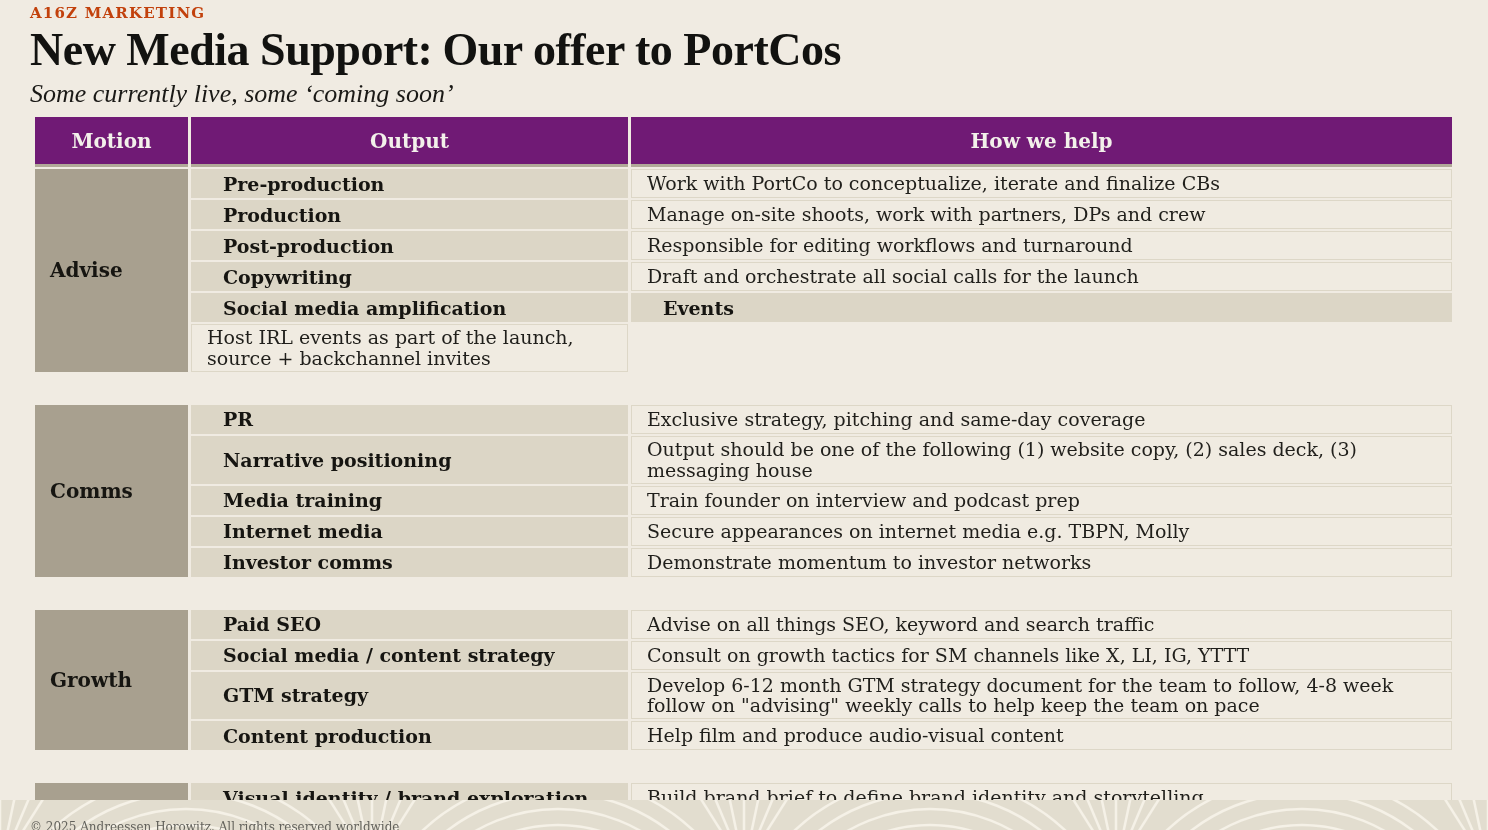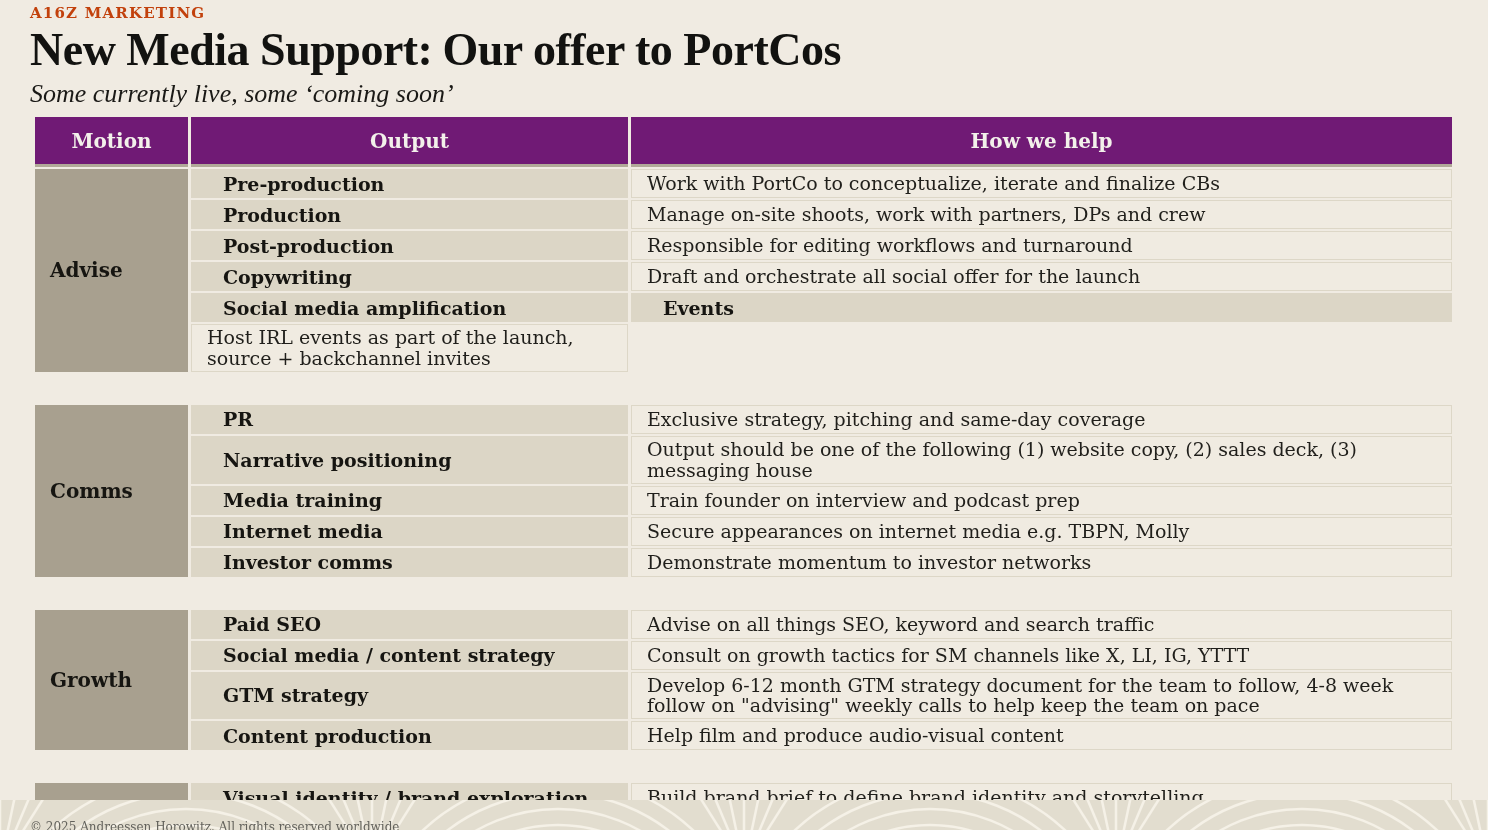--- a/index.html
+++ b/index.html
@@ -131,21 +131,21 @@
     <div class="th">How we help</div>
 
   <div class="motion" style="grid-row: span 6;">Advise</div>
       <div class="scope">Pre-production</div>
       <div class="help">Work with PortCo to conceptualize, iterate and finalize CBs</div>
       <div class="scope">Production</div>
       <div class="help">Manage on-site shoots, work with partners, DPs and crew</div>
       <div class="scope">Post-production</div>
       <div class="help">Responsible for editing workflows and turnaround</div>
       <div class="scope">Copywriting</div>
-      <div class="help">Draft and orchestrate all social offer for the launch</div>
+      <div class="help">Draft and orchestrate all social calls for the launch</div>
       <div class="scope">Social media amplification</div>
       <div class="scope">Events</div>
       <div class="help">Host IRL events as part of the launch, source + backchannel invites</div>
       <div class="section-spacer"></div>
       <div class="motion" style="grid-row: span 5;">Comms</div>
       <div class="scope">PR</div>
       <div class="help">Exclusive strategy, pitching and same-day coverage</div>
       <div class="scope">Narrative positioning</div>
       <div class="help">Output should be one of the following (1) website copy, (2) sales deck, (3) messaging house</div>
       <div class="scope">Media training</div>

